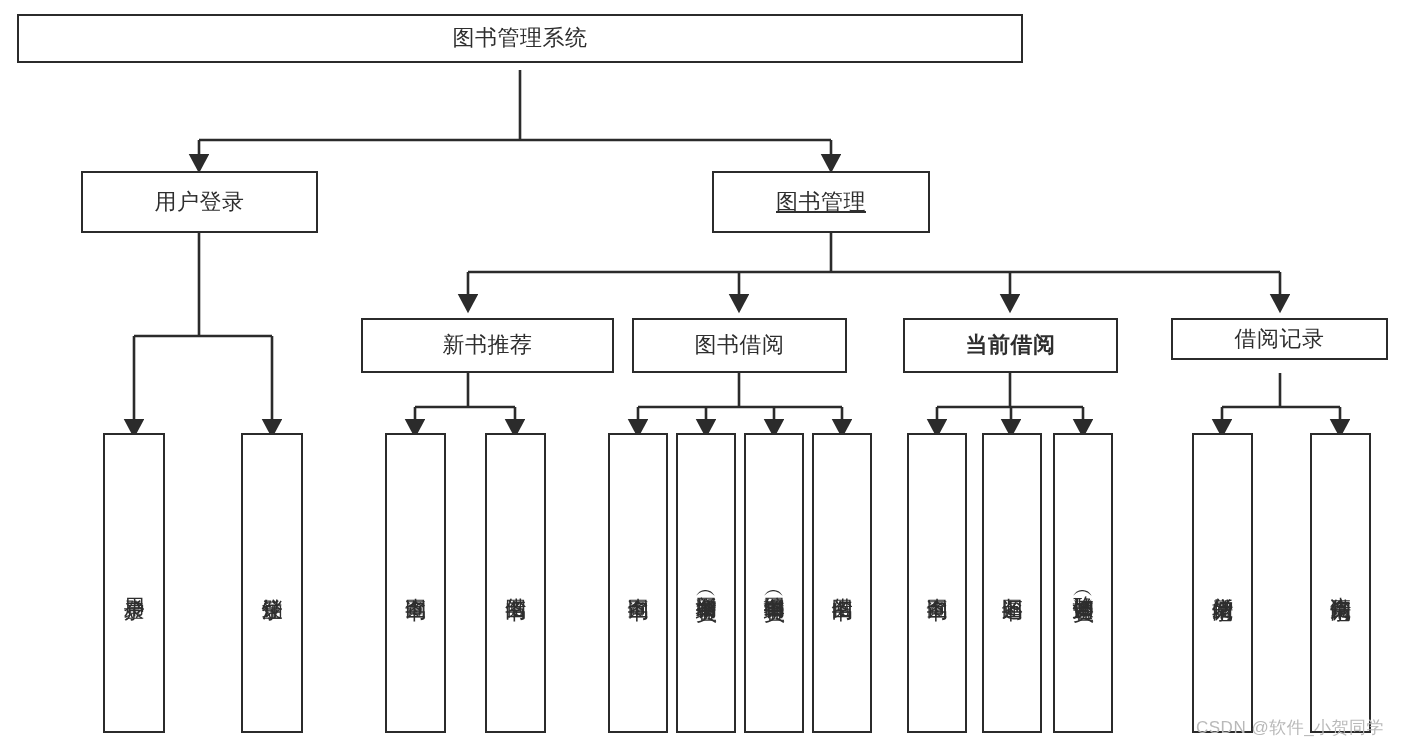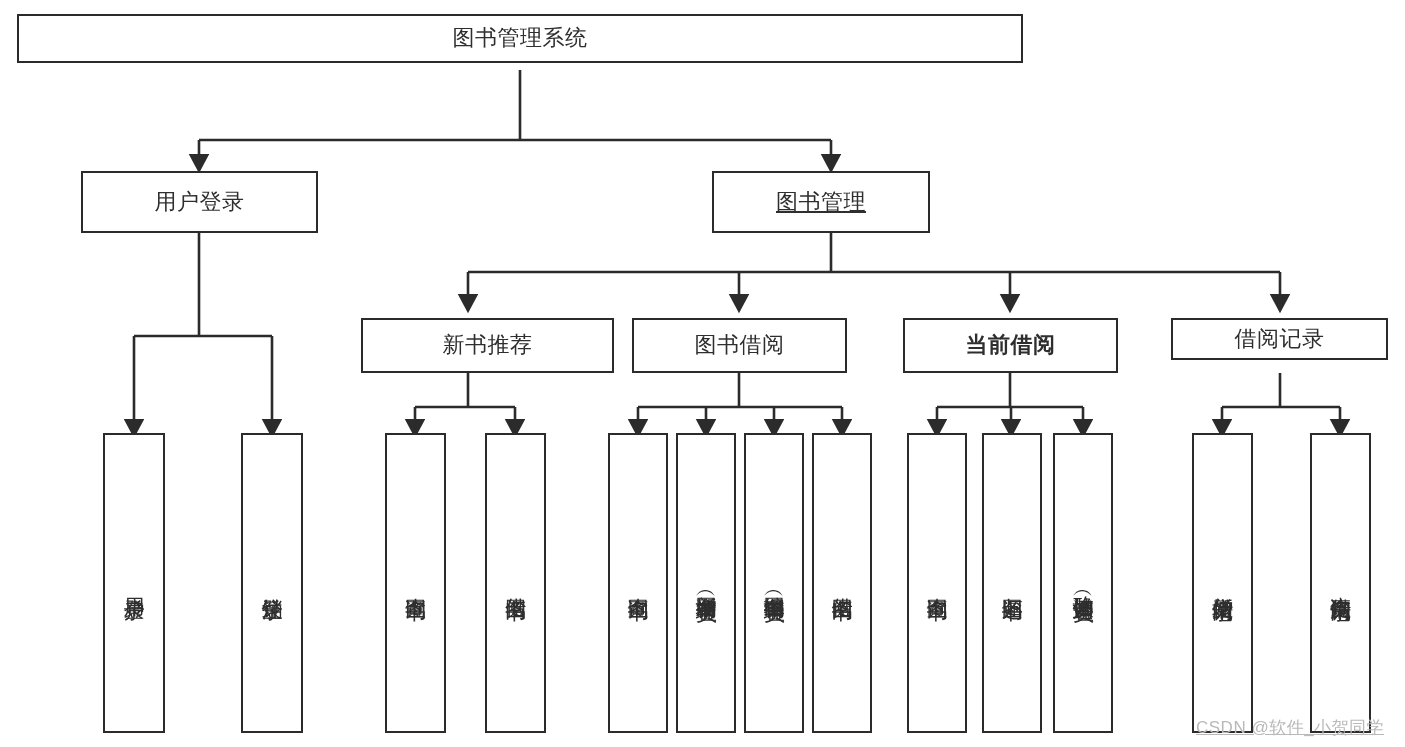--- a/index.html
+++ b/index.html
@@ -56,21 +56,20 @@
     text-orientation: upright;
     display: block;
     max-height: 100%;
   }
   .watermark {
     position: absolute;
     font-size: 17px;
     color: #b9b9b9;
     white-space: nowrap;
     letter-spacing: 0.5px;
-    text-decoration: underline;
   }
 </style>
 </head>
 <body>
 
 <div id="diagram-root">
 
   <svg id="edge-layer" viewBox="0 0 1405 747" width="1405" height="747" xmlns="http://www.w3.org/2000/svg">
     <defs>
       <marker id="arrowhead" markerWidth="10" markerHeight="10" refX="2.4" refY="4" orient="auto" markerUnits="strokeWidth">

